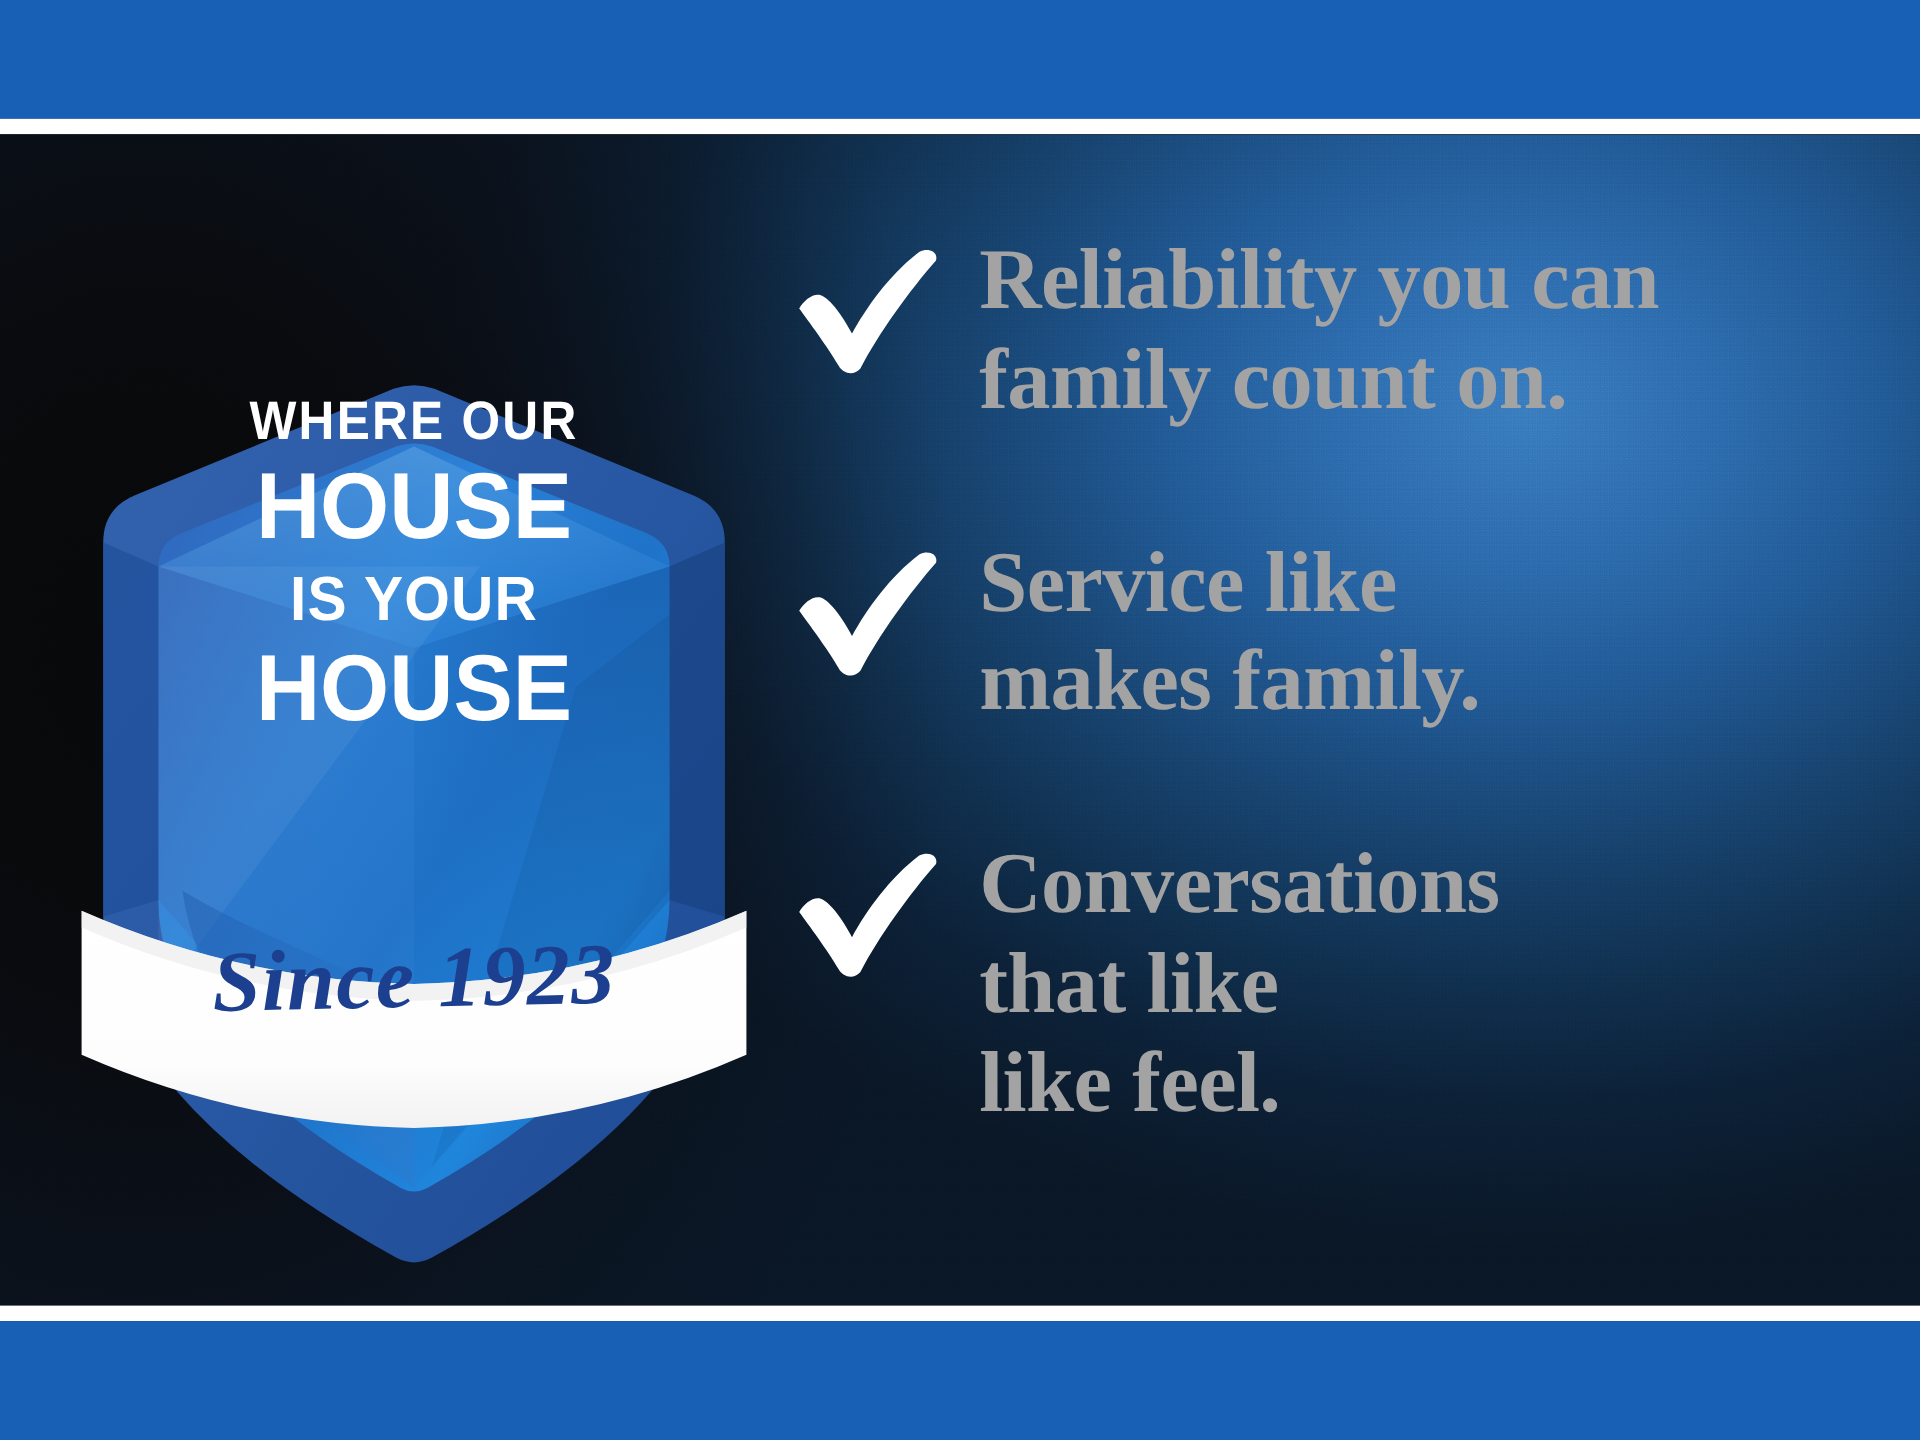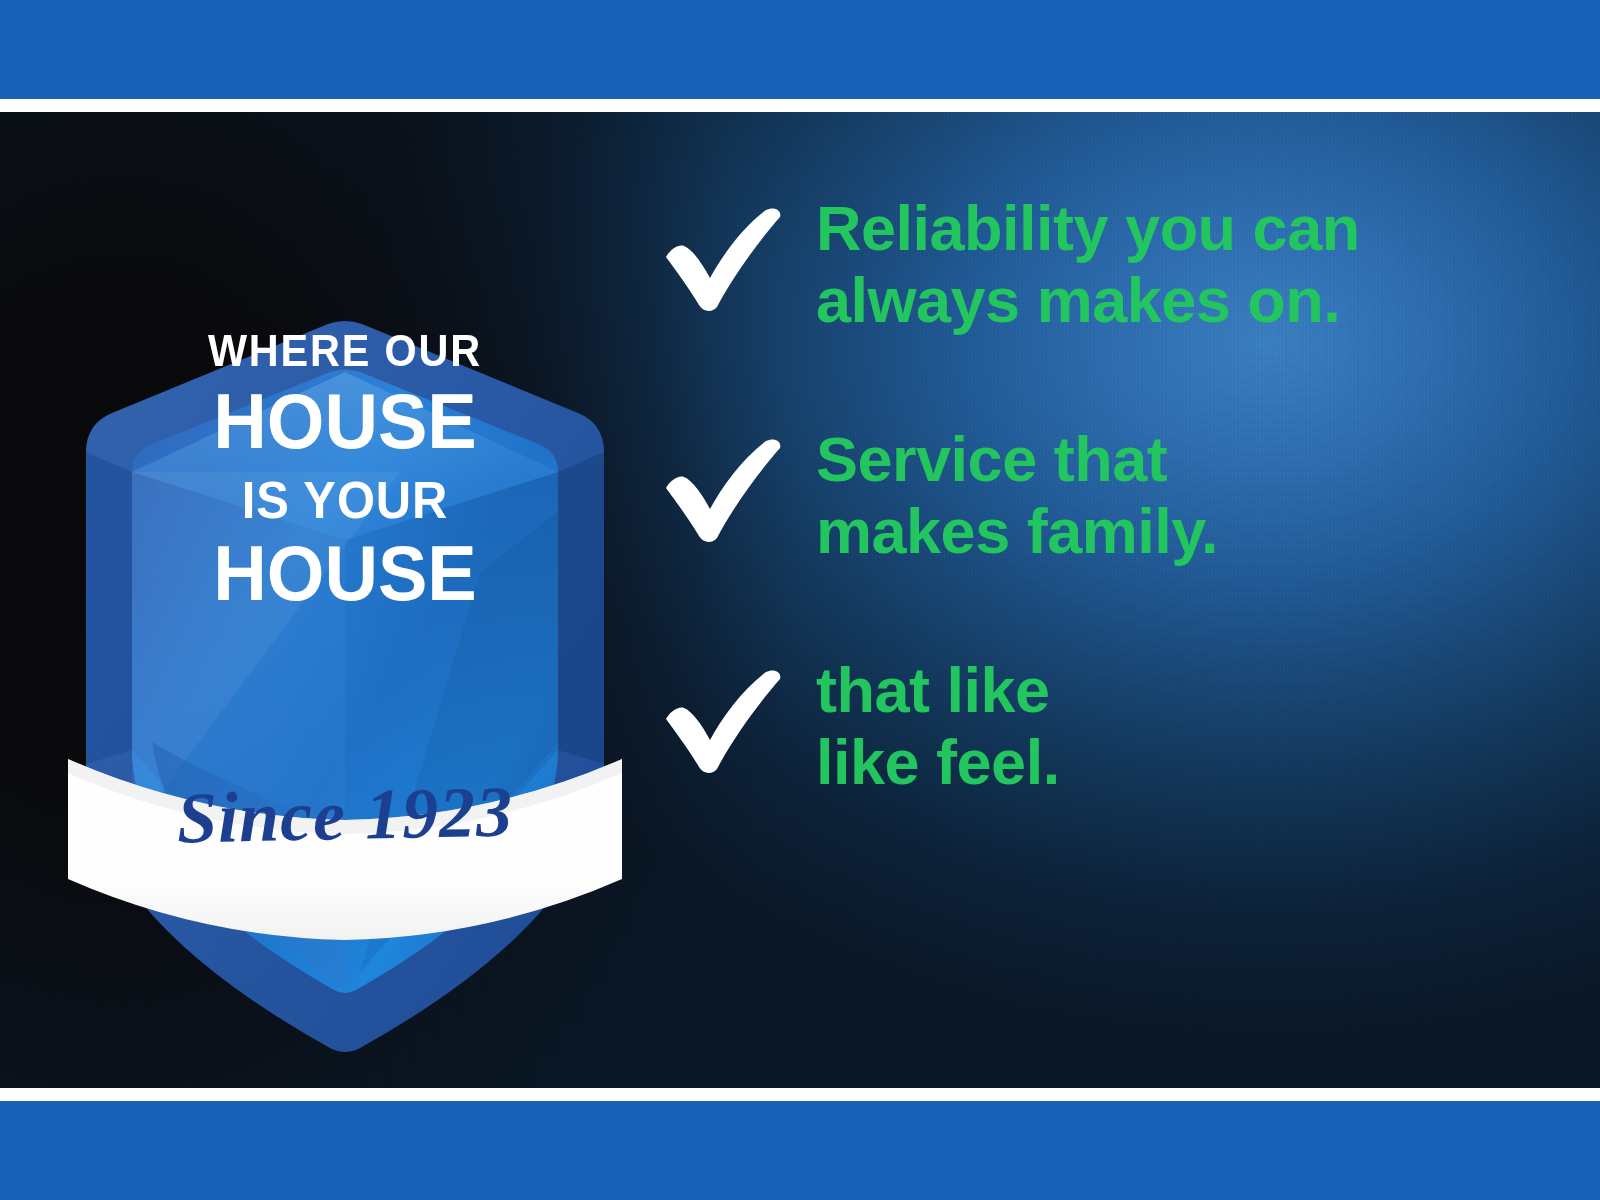--- a/index.html
+++ b/index.html
@@ -164,24 +164,24 @@
 
   .check-wrap {
     flex: 0 0 auto;
     width: 156px;
     padding-top: 14px;
   }
   .check-wrap svg { display: block; width: 126px; height: 106px; }
 
   .bullet-text {
     flex: 1 1 auto;
-    color: #22c55e;
-    font-family: Liberation Sans, sans-serif;
+    color: #a3a3a3;
+    font-family: Liberation Serif, serif;
     font-weight: 700;
-    font-size: 63px;
+    font-size: 72px;
     line-height: 1.15;
     letter-spacing: -0.5px;
     padding-top: 0;
   }
   .bullet-text .ln { display: block; }
 </style>
 </head>
 <body>
 
 <div id="canvas">
@@ -308,49 +308,50 @@
         <div class="check-wrap">
           <svg viewBox="0 0 126 106" xmlns="http://www.w3.org/2000/svg" aria-hidden="true">
             <path d="M 6,51 C 10,44 18,38 24,40 C 32,43 42,57 50,72
                      C 62,50 82,22 106,4 C 114,0 122,4 120,11
                      C 98,36 72,72 57,101 C 52,107 43,106 39,99
                      C 29,82 14,62 6,51 Z" fill="#ffffff"></path>
           </svg>
         </div>
         <div class="bullet-text">
           <span class="ln">Reliability you can</span>
-          <span class="ln">always makes on.</span>
+          <span class="ln">family count on.</span>
         </div>
       </div>
 
       <div class="bullet-row">
         <div class="check-wrap">
           <svg viewBox="0 0 126 106" xmlns="http://www.w3.org/2000/svg" aria-hidden="true">
             <path d="M 6,51 C 10,44 18,38 24,40 C 32,43 42,57 50,72
                      C 62,50 82,22 106,4 C 114,0 122,4 120,11
                      C 98,36 72,72 57,101 C 52,107 43,106 39,99
                      C 29,82 14,62 6,51 Z" fill="#ffffff"></path>
           </svg>
         </div>
         <div class="bullet-text">
-          <span class="ln">Service that</span>
+          <span class="ln">Service like</span>
           <span class="ln">makes family.</span>
         </div>
       </div>
 
       <div class="bullet-row">
         <div class="check-wrap">
           <svg viewBox="0 0 126 106" xmlns="http://www.w3.org/2000/svg" aria-hidden="true">
             <path d="M 6,51 C 10,44 18,38 24,40 C 32,43 42,57 50,72
                      C 62,50 82,22 106,4 C 114,0 122,4 120,11
                      C 98,36 72,72 57,101 C 52,107 43,106 39,99
                      C 29,82 14,62 6,51 Z" fill="#ffffff"></path>
           </svg>
         </div>
         <div class="bullet-text">
+          <span class="ln">Conversations</span>
           <span class="ln">that like</span>
           <span class="ln">like feel.</span>
         </div>
       </div>
 
     </div>
   </div>
 
   <div class="bar-bottom-white"></div>
   <div class="bar-bottom"></div>

